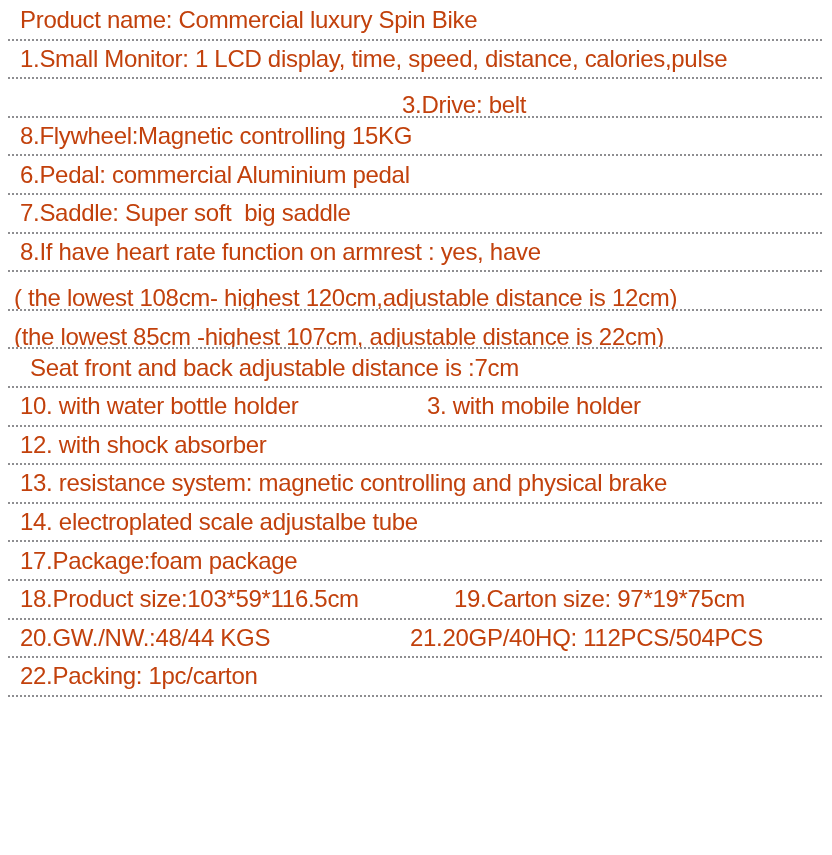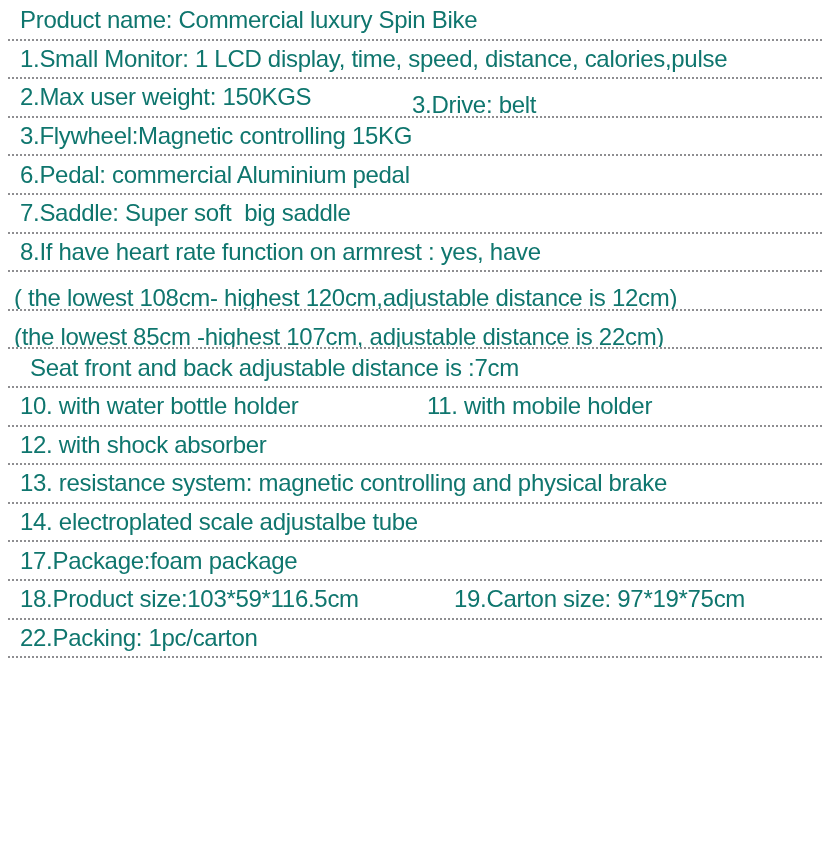--- a/index.html
+++ b/index.html
@@ -11,64 +11,63 @@
     overflow: hidden;
   }
   .sheet {
     box-sizing: border-box;
     width: 832px;
     height: 855px;
     padding-top: 2px;
     font-family: "Liberation Sans", sans-serif;
     font-size: 24px;
     letter-spacing: -0.3px;
-    color: #0f766e;
+    color: #c2410c;
     background: #ffffff;
   }
   .row {
     position: relative;
     height: 36.6px;
     margin: 0 10px 0 8px;
     border-bottom: 2px dotted #8e8e91;
     display: flex;
     align-items: center;
     white-space: pre;
     overflow: hidden;
   }
   .c1 { padding-left: 12px; white-space: pre; }
   .row.outdent .c1 { padding-left: 6px; margin-top: 16px; }
   .row.indent  .c1 { padding-left: 22px; }
   .c2 { position: absolute; white-space: pre; }
-  .c2-l382 { left: 404px; margin-top: 16px; }
+  .c2-l382 { left: 394px; margin-top: 16px; }
   .c2-l419 { left: 419px; }
   .c2-l417 { left: 417px; }
   .c2-l422 { left: 408px; margin-left: 38px; }
   .c2-l402 { left: 402px; }
   .c2-l399 { left: 399px; }
 </style>
 </head>
 <body>
 
 <div class="sheet">
 
   <div class="row">
     <span class="c1">Product name: Commercial luxury Spin Bike</span>
   </div>
 
   <div class="row">
     <span class="c1">1.Small Monitor: 1 LCD display, time, speed, distance, calories,pulse</span>
   </div>
 
   <div class="row">
-    <span class="c1">2.Max user weight: 150KGS</span>
     <span class="c2 c2-l382">3.Drive: belt</span>
   </div>
 
   <div class="row">
-    <span class="c1">3.Flywheel:Magnetic controlling 15KG</span>
+    <span class="c1">8.Flywheel:Magnetic controlling 15KG</span>
   </div>
 
 
   <div class="row">
     <span class="c1">6.Pedal: commercial Aluminium pedal</span>
   </div>
 
   <div class="row">
     <span class="c1">7.Saddle: Super soft  big saddle</span>
   </div>
@@ -86,21 +85,21 @@
   <div class="row outdent">
     <span class="c1">(the lowest 85cm -highest 107cm, adjustable distance is 22cm)</span>
   </div>
 
   <div class="row indent">
     <span class="c1">Seat front and back adjustable distance is :7cm</span>
   </div>
 
   <div class="row">
     <span class="c1">10. with water bottle holder</span>
-    <span class="c2 c2-l419">11. with mobile holder</span>
+    <span class="c2 c2-l419">3. with mobile holder</span>
   </div>
 
   <div class="row">
     <span class="c1">12. with shock absorber</span>
   </div>
 
   <div class="row">
     <span class="c1">13. resistance system: magnetic controlling and physical brake</span>
   </div>
 
@@ -111,18 +110,22 @@
 
   <div class="row">
     <span class="c1">17.Package:foam package</span>
   </div>
 
   <div class="row">
     <span class="c1">18.Product size:103*59*116.5cm</span>
     <span class="c2 c2-l422">19.Carton size: 97*19*75cm</span>
   </div>
 
+  <div class="row">
+    <span class="c1">20.GW./NW.:48/44 KGS</span>
+    <span class="c2 c2-l402">21.20GP/40HQ: 112PCS/504PCS</span>
+  </div>
 
   <div class="row">
     <span class="c1">22.Packing: 1pc/carton</span>
   </div>
 
 </div>
 
 </body></html>

